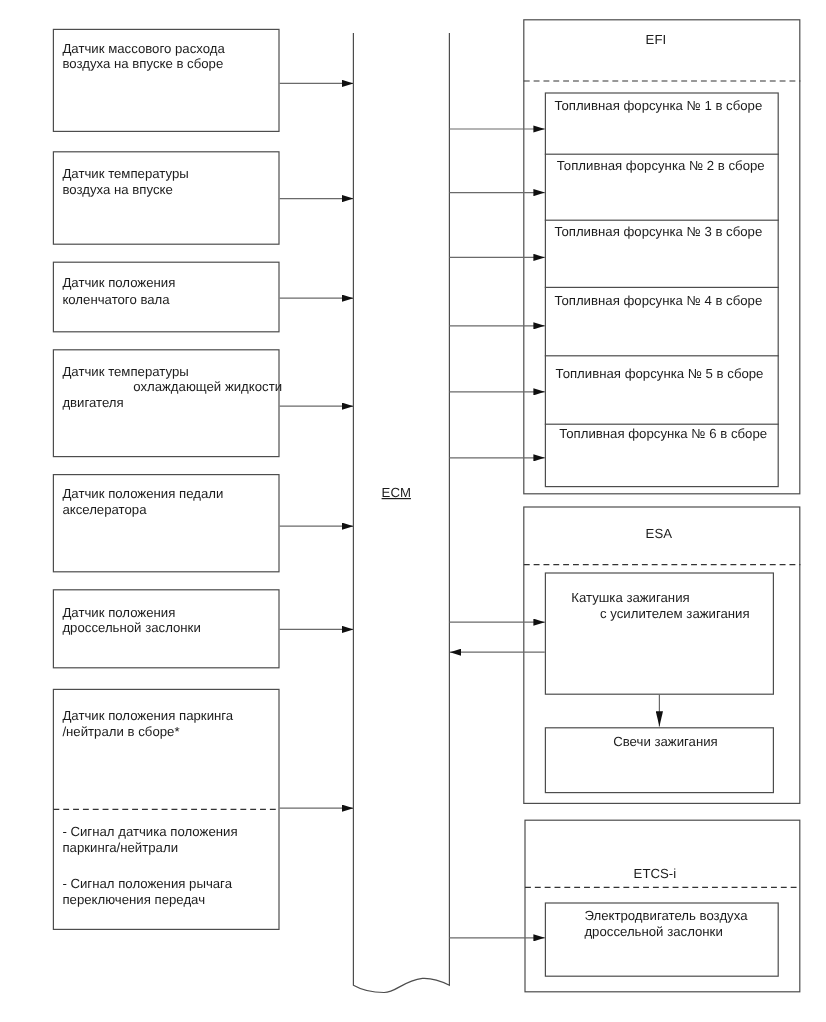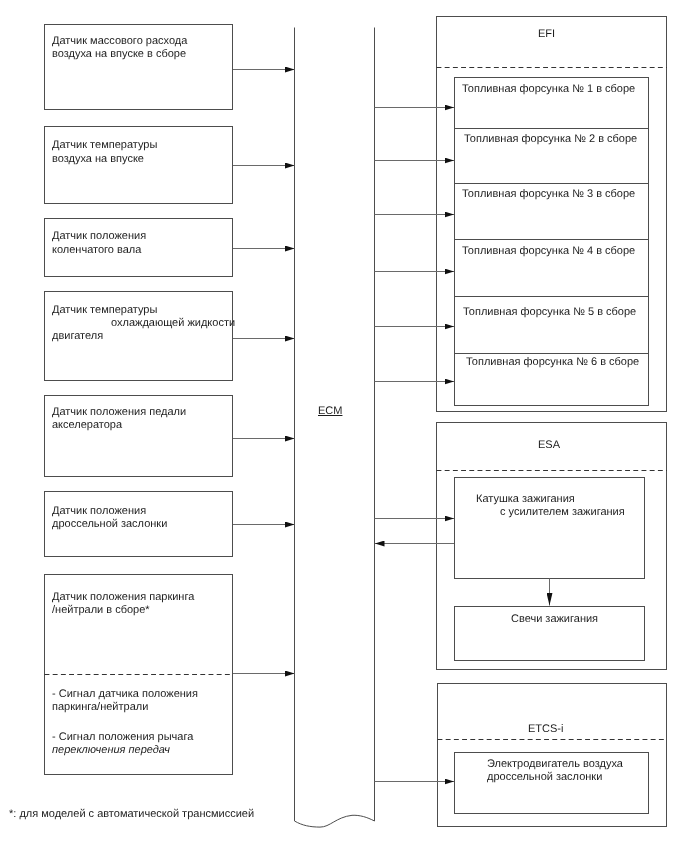--- a/index.html
+++ b/index.html
@@ -41,23 +41,22 @@
   <div class="box" style="left:44px;top:491px;width:189px;height:66px;"></div>
   <div class="ln" style="left:52px;top:506px;">Датчик положения</div>
   <div class="ln" style="left:52px;top:519px;">дроссельной заслонки</div>
 
   <div class="box" style="left:44px;top:574px;width:189px;height:201px;"></div>
   <div class="ln" style="left:52px;top:592px;">Датчик положения паркинга</div>
   <div class="ln" style="left:52px;top:605px;">/нейтрали в сборе*</div>
   <div class="ln" style="left:52px;top:689px;">- Сигнал датчика положения</div>
   <div class="ln" style="left:52px;top:702px;">паркинга/нейтрали</div>
   <div class="ln" style="left:52px;top:732px;">- Сигнал положения рычага</div>
-  <div class="ln" style="left:52px;top:745px;font-style:italic;">переключения передач</div>
+  <div class="ln" style="left:52px;top:745px;">переключения передач</div>
 
-  <div class="ln" style="left:9px;top:809px;">*: для моделей с автоматической трансмиссией</div>
 
   <div class="ln" style="left:318px;top:406px;text-decoration:underline;">ECM</div>
 
   <div class="box" style="left:436px;top:16px;width:231px;height:396px;"></div>
   <div class="ln" style="left:538px;top:29px;">EFI</div>
 
   <div class="box" style="left:454px;top:77px;width:195px;height:329px;"></div>
   <div class="hline" style="left:454px;top:128px;width:195px;"></div>
   <div class="hline" style="left:454px;top:183px;width:195px;"></div>
   <div class="hline" style="left:454px;top:239px;width:195px;"></div>

